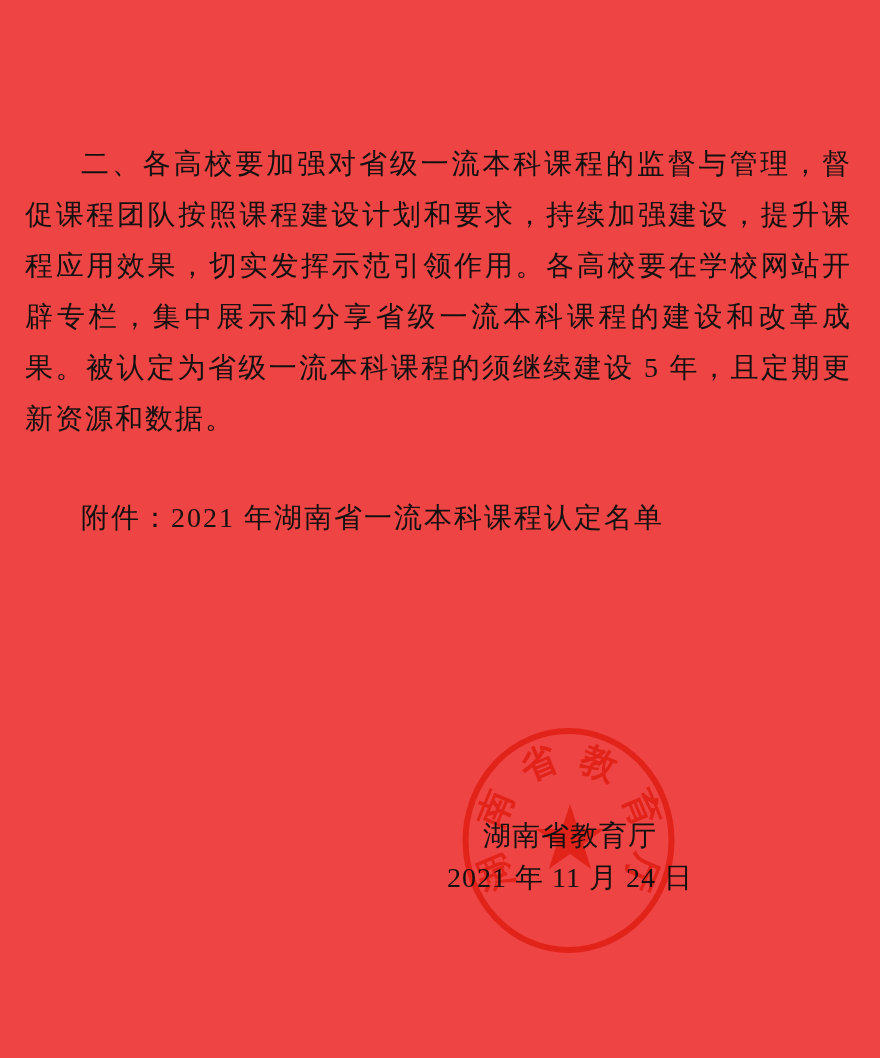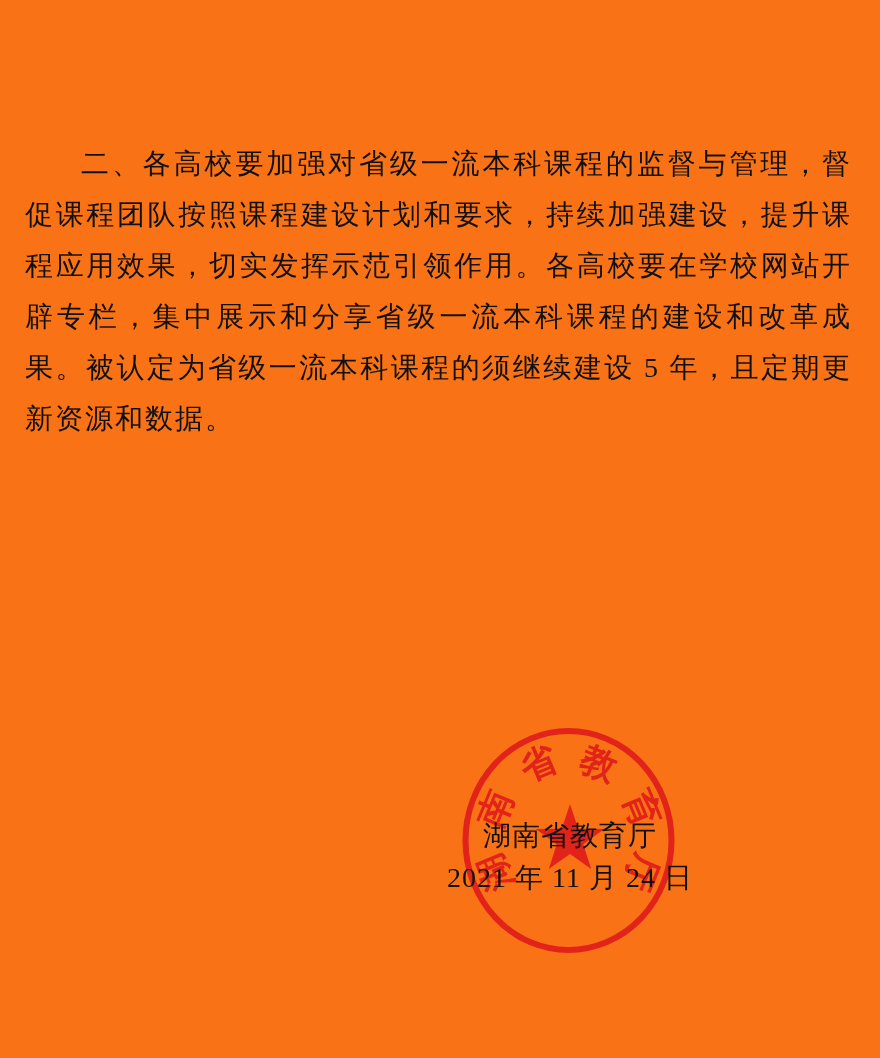--- a/index.html
+++ b/index.html
@@ -4,21 +4,21 @@
 <style>
   html, body {
     margin: 0;
     padding: 0;
     background: #ffffff;
   }
   .page {
     position: relative;
     width: 880px;
     height: 1058px;
-    background: #f97316;
+    background: #ef4444;
     overflow: hidden;
     font-family: "Liberation Serif", "DejaVu Serif", serif;
     color: #111111;
   }
   .body-text {
     position: absolute;
     left: 25px;
     top: 138px;
     width: 827px;
     font-size: 28px;
@@ -66,20 +66,21 @@
     font-weight: 600;
   }
 </style>
 </head>
 <body>
 
 <div class="page">
 
   <div class="body-text">
     <p>二、各高校要加强对省级一流本科课程的监督与管理，督促课程团队按照课程建设计划和要求，持续加强建设，提升课程应用效果，切实发挥示范引领作用。各高校要在学校网站开辟专栏，集中展示和分享省级一流本科课程的建设和改革成果。被认定为省级一流本科课程的须继续建设 5 年，且定期更新资源和数据。</p>
+    <p class="attachment">附件：2021 年湖南省一流本科课程认定名单</p>
   </div>
 
   <svg class="seal" viewBox="0 0 230 235" xmlns="http://www.w3.org/2000/svg">
     <ellipse cx="113.5" cy="118.5" rx="103" ry="109.5" fill="none" stroke="#e2231a" stroke-width="6"></ellipse>
     <path fill="#e2231a" d="M115,82 L123.2,106.7 L149.2,106.9 L128.3,122.3 L136.2,147.1 L115,132 L93.8,147.1 L101.7,122.3 L80.8,106.9 L106.8,106.7 Z"></path>
     <g fill="#e2231a" text-anchor="middle" dominant-baseline="central">
       <text transform="translate(40.5,150.3) rotate(-112.5)">湖</text>
       <text transform="translate(40.5,86.7) rotate(-67.5)">南</text>
       <text transform="translate(83.3,41.9) rotate(-22.5)">省</text>
       <text transform="translate(143.7,41.9) rotate(22.5)">教</text>

